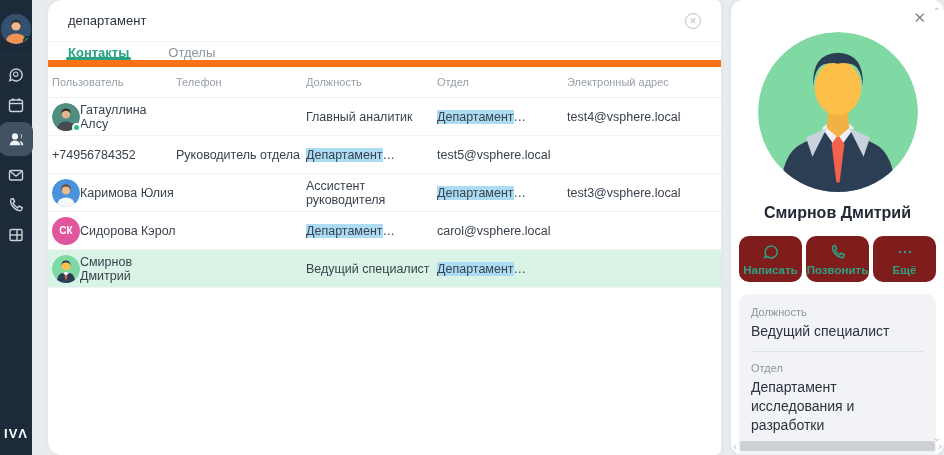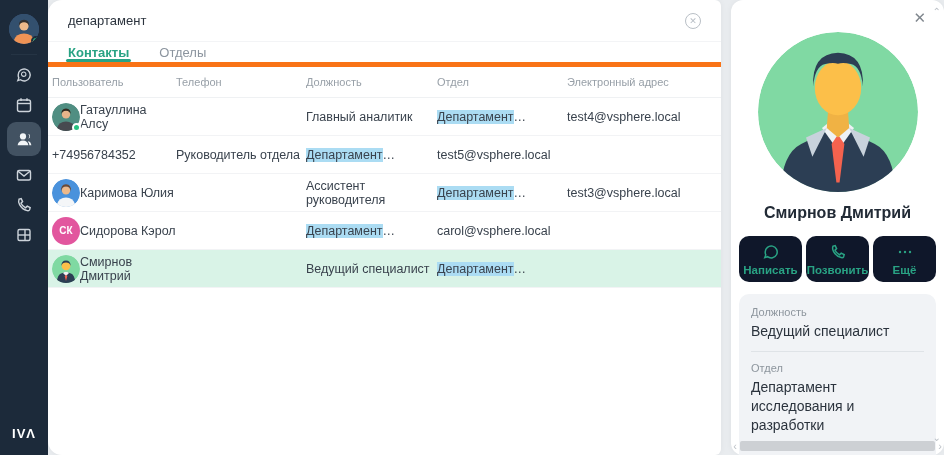--- a/index.html
+++ b/index.html
@@ -2,21 +2,21 @@
 <html><head>
 <meta charset="utf-8">
 <style>
   * { margin:0; padding:0; box-sizing:border-box; }
   html,body { width:944px; height:455px; overflow:hidden; }
   body {
     font-family:"Liberation Sans","DejaVu Sans",sans-serif;
     background:#e9ecef; position:relative; color:#39424d;
   }
   
-  .sidebar{ position:absolute; left:0; top:0; width:48px; height:455px;
+  .sidebar{ position:absolute; left:0; top:0; width:32px; height:455px;
     background:#1c2a3a; display:flex; flex-direction:column; align-items:center; z-index:5;}
   .sb-avatar{ position:relative; width:30px; height:30px; margin-top:14px; border-radius:50%;
     background:#3d5a80; overflow:hidden; cursor:pointer;}
   .sb-avatar svg{ display:block; }
   .status-dot{ position:absolute; right:-2px; bottom:-2px; width:10px; height:10px;
     background:#27c281; border:2px solid #1c2a3a; border-radius:50%;}
   .sb-divider{ width:26px; height:1px; background:#34435466; margin:10px 0 4px;}
   .sb-item{ width:34px; height:29px; display:flex; align-items:center; justify-content:center;
     cursor:pointer; border-radius:9px; margin-top:1px;}
   .sb-item.active{ background:#425262; width:34px; height:34px; margin:3px 0;}
@@ -26,21 +26,21 @@
     font-size:13px; letter-spacing:1px; }
   
   .main-card{ position:absolute; left:48px; top:0; width:673px; height:455px;
     background:#ffffff; border-radius:14px 6px 6px 14px; box-shadow:0 0 6px rgba(0,0,0,.05);}
   .search-row{ height:42px; display:flex; align-items:center; padding:0 20px;
     border-bottom:1px solid #f3f4f6;}
   .search-input{ flex:1; border:none; outline:none; font-size:13px; color:#2b333d;
     font-family:inherit; background:transparent;}
   .search-clear{ width:16px; height:16px; border:1px solid #b9bfc6; border-radius:50%;
     color:#b9bfc6; font-size:9px; line-height:14px; text-align:center; cursor:pointer;}
-  .tabs-row{ display:flex; gap:30px; padding:0 20px; border-bottom:5px solid #f97316; height:25px;}
+  .tabs-row{ display:flex; gap:39px; padding:0 20px; border-bottom:7px solid #f97316; height:25px;}
   .tab{ font-size:13px; color:#8b949e; cursor:pointer; position:relative; padding-top:3px;}
   .tab.active{ color:#29a384; font-weight:bold;}
   .tab.active::after{ content:""; position:absolute; left:-2px; right:-2px; bottom:0;
     height:3px; background:#29a384; border-radius:2px;}
   .tgrid{ display:grid; grid-template-columns:124px 130px 131px 130px 1fr; align-items:center;
     padding-left:4px;}
   .thead{ height:31px; border-bottom:1px solid #eff1f3; font-size:11px; color:#98a0a8;}
   .trow{ height:38px; border-bottom:1px solid #f2f3f5; font-size:12.5px; color:#39424d; cursor:pointer;}
   .trow.selected{ background:#d9f3e7;}
   .cell-user{ display:flex; align-items:center; }
@@ -51,21 +51,21 @@
     color:#fff; font-size:10px; font-weight:bold; display:flex; align-items:center; justify-content:center;text-align:center;}
   .hl{ background:#abdcf3;}
   
   .panel{ position:absolute; left:731px; top:0; width:213px; height:455px;
     background:#ffffff; border-radius:12px; box-shadow:0 0 6px rgba(0,0,0,.05);}
   .panel-close{ position:absolute; top:10px; right:18px; font-size:15px; color:#80878e;
     cursor:pointer; line-height:1;}
   .big-avatar{ width:160px; height:160px; margin:32px auto 0; border-radius:50%; overflow:hidden;}
   .profile-name{ text-align:center; font-size:16px; font-weight:bold; color:#222b36; margin-top:12px;}
   .actions{ display:flex; gap:4px; margin:14px 8px 0;}
-  .action-btn{ flex:1; height:46px; background:#0f172a; border-radius:10px; cursor:pointer;
+  .action-btn{ flex:1; height:46px; background:#7f1d1d; border-radius:10px; cursor:pointer;
     display:flex; flex-direction:column; align-items:center; justify-content:center; gap:3px;}
   .action-btn svg{ stroke:#29a384; fill:none; stroke-width:1.5;}
   .action-label{ font-size:11.5px; color:#29a384; font-weight:bold;}
   .details-card{ margin:12px 8px 0; background:#f1f3f6; border-radius:10px; padding:12px 12px 14px;}
   .field-label{ font-size:11px; color:#8d959d; margin-bottom:4px;}
   .field-value{ font-size:14px; color:#2b333d; line-height:1.35;}
   .field-divider{ height:1px; background:#dfe3e7; margin:10px 0;}
   
   .v-scroll-up,.v-scroll-down{ position:absolute; right:3px; color:#bcc1c7; font-size:10px; cursor:pointer;}
   .v-scroll-up{ top:6px;} .v-scroll-down{ bottom:12px;}

